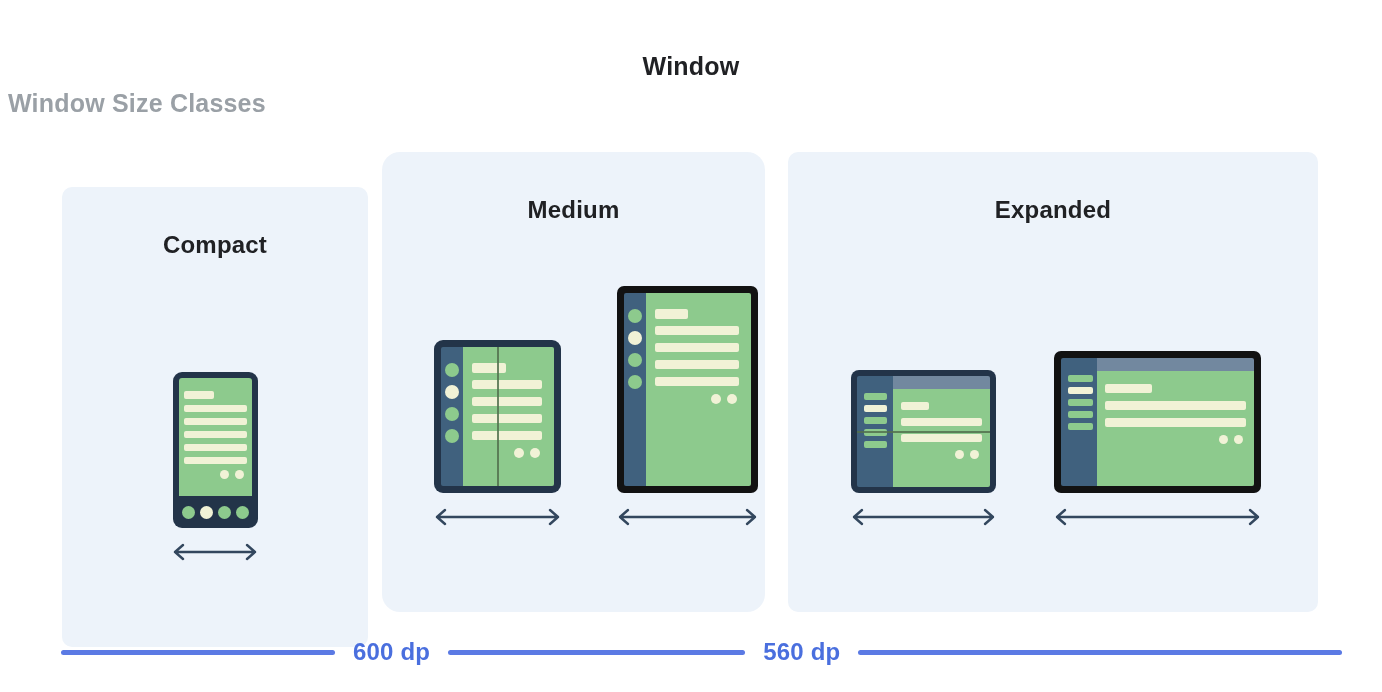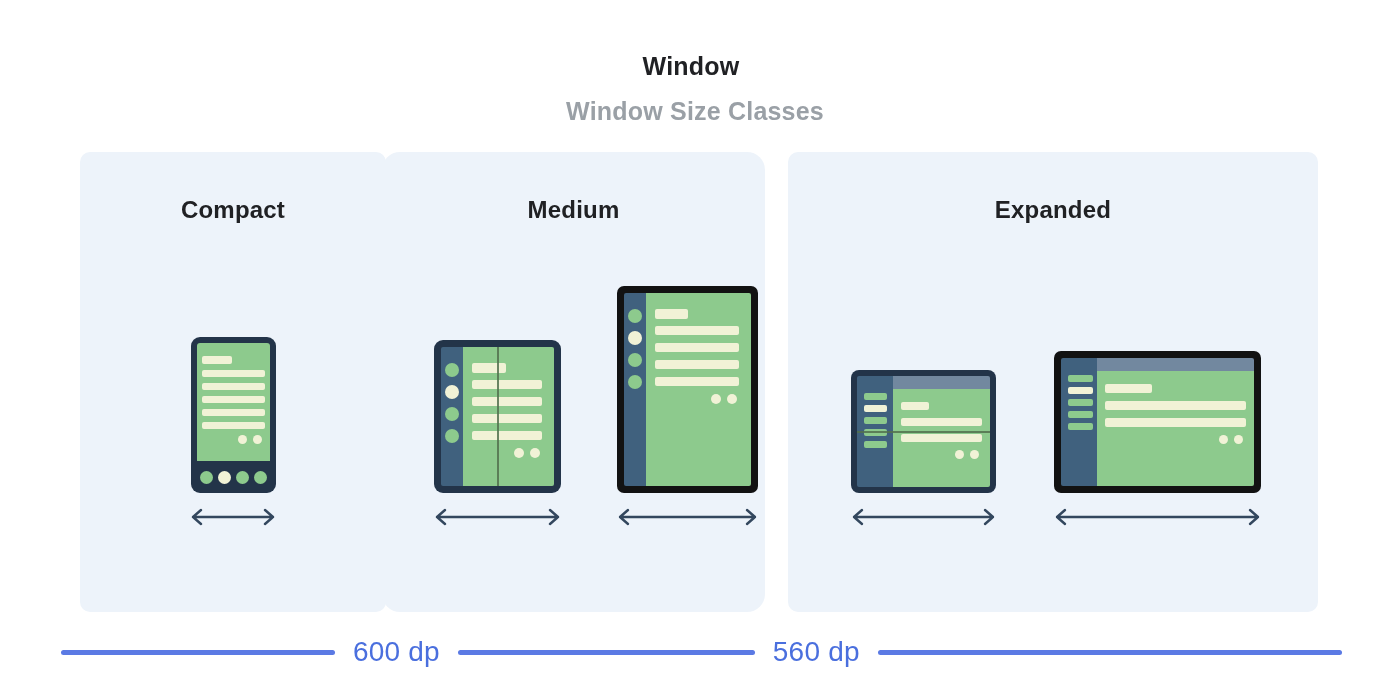--- a/index.html
+++ b/index.html
@@ -17,26 +17,26 @@
     --title:#202124;
     --subtitle:#9AA0A6;
   }
   *{margin:0;padding:0;box-sizing:border-box;}
   html,body{background:#ffffff;font-family:"Liberation Sans",sans-serif;}
   .stage{position:relative;width:1382px;height:692px;background:#fff;overflow:hidden;}
 
   
   .page-title{position:absolute;left:0;right:0;top:52px;text-align:center;
     font-size:25px;font-weight:700;color:var(--title);letter-spacing:.2px;}
-  .page-subtitle{position:absolute;left:8px;right:0;top:89px;text-align:center;
-    font-size:25px;font-weight:700;color:var(--subtitle);letter-spacing:.2px;margin-top:8px;}
+  .page-subtitle{position:absolute;left:8px;right:0;top:89px;text-align:left;
+    font-size:25px;font-weight:700;color:var(--subtitle);letter-spacing:.2px;}
 
   
   .panel{position:absolute;top:152px;height:460px;background:var(--panel-bg);border-radius:10px;}
-  .panel-compact{left:80px;width:306px;}
+  .panel-compact{left:62px;width:306px;margin-top:35px;}
   .panel-medium{left:382px;width:383px;border-radius:18px;}
   .panel-expanded{left:772px;width:530px;margin-left:16px;}
   .panel-label{position:absolute;top:44px;left:0;right:0;text-align:center;
     font-size:24px;font-weight:700;color:var(--title);letter-spacing:.2px;}
 
   .device-group{position:absolute;bottom:86px;display:flex;flex-direction:column;align-items:center;gap:15px;}
   .arrow-svg{display:block;}
 
   
   .bar{background:var(--cream);border-radius:2px;}
@@ -96,21 +96,21 @@
   .hfold{position:absolute;left:6px;right:6px;top:50%;height:2px;margin-top:-1px;
     background:var(--fold);opacity:.85;z-index:2;}
 
   
   .axis{position:absolute;left:61px;top:635px;width:1281px;height:34px;
     display:flex;align-items:center;}
   .axis .seg{height:5px;border-radius:2.5px;background:var(--blue-line);flex:none;}
   .axis .seg1{width:274px;}
   .axis .seg2{width:297px;}
   .axis .seg3{flex:1;}
-  .axis .bp{flex:none;padding:0 18px;font-size:28px;font-weight:400;color:var(--blue-text);
+  .axis .bp{flex:none;padding:0 18px;font-size:24px;font-weight:700;color:var(--blue-text);
     letter-spacing:.2px;white-space:nowrap;}
 </style>
 </head>
 <body>
 
 <div class="stage">
 
   <div class="page-title">Window</div>
   <div class="page-subtitle">Window Size Classes</div>
 

